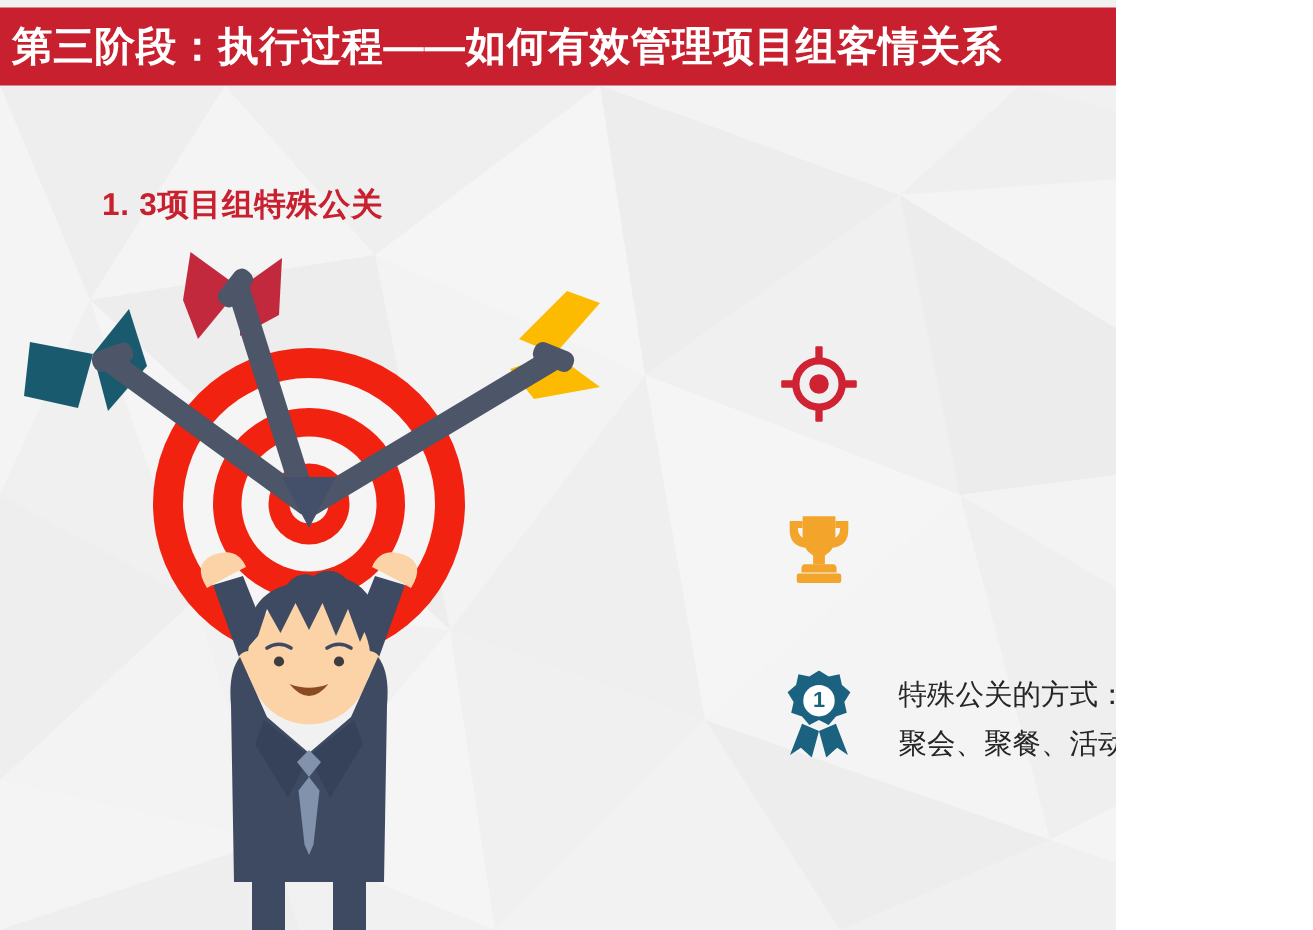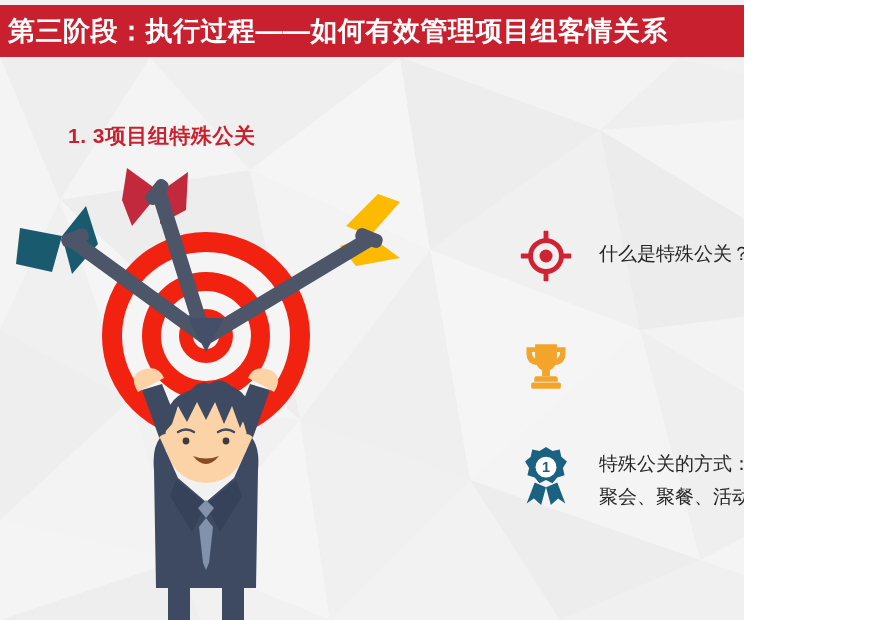--- a/index.html
+++ b/index.html
@@ -204,21 +204,20 @@
           <g fill="#cf2233">
             <circle cx="32" cy="32" r="19" fill="none" stroke="#cf2233" stroke-width="6"></circle>
             <circle cx="32" cy="32" r="8"></circle>
             <rect x="29" y="1" width="6" height="14" rx="1"></rect>
             <rect x="29" y="49" width="6" height="14" rx="1"></rect>
             <rect x="1" y="29" width="14" height="6" rx="1"></rect>
             <rect x="49" y="29" width="14" height="6" rx="1"></rect>
           </g>
         </svg>
       </div>
-      <div class="bullet-text">什么是特殊公关？</div>
     </div>
 
     <div class="bullet b2">
       <div class="bullet-icon">
         <svg viewBox="0 0 64 64" width="50" height="50">
           <g fill="#f2a52a">
             <path d="M18 4 h28 v16 q0 16 -14 19 q-14 -3 -14 -19 Z"></path>
             <path d="M18 8 H7 v8 q0 13 13 15 l2 -7 q-8 -2 -8 -9 V14 h4 Z"></path>
             <path d="M46 8 H57 v8 q0 13 -13 15 l-2 -7 q8 -2 8 -9 V14 h-4 Z"></path>
             <rect x="27" y="36" width="10" height="9"></rect>

